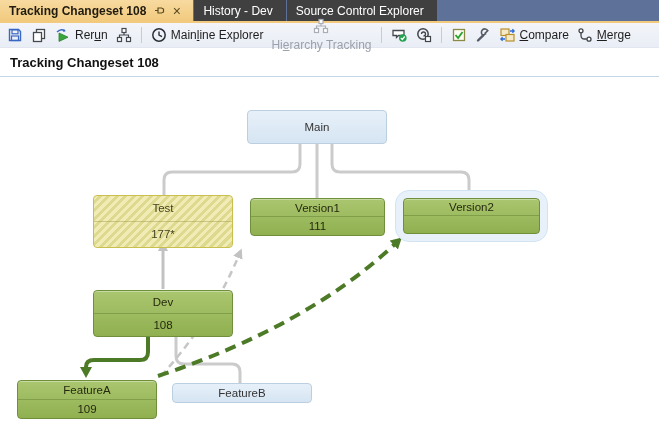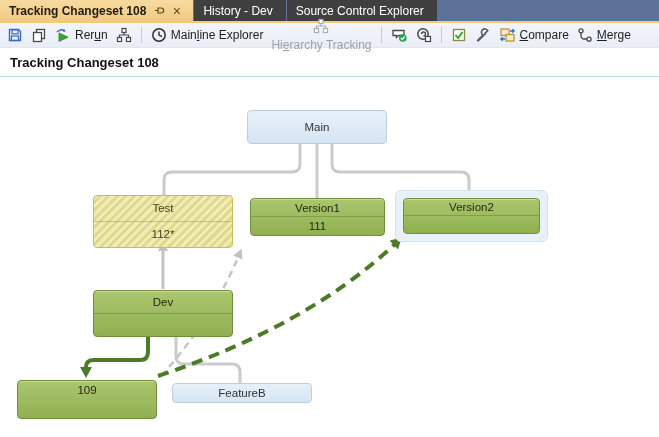--- a/index.html
+++ b/index.html
@@ -43,21 +43,21 @@
   .node.green { background:linear-gradient(#aac66f,#90b050); border:1px solid #6f8f3b;
                 box-shadow:inset 0 1px 0 rgba(255,255,255,.35); }
   .node.green .n-name { border-bottom:1px solid rgba(105,135,55,.55); }
 
   .node.blue { background:linear-gradient(#e6f0f9,#d6e5f3); border:1px solid #bccfe1; color:#333; }
 
   .node.hatched { background:repeating-linear-gradient(135deg,#f1ecb6 0px,#f1ecb6 3px,#ddda90 3px,#ddda90 6px);
                   border:1px solid #c8bf4e; color:#45431d; }
   .node.hatched .n-name { border-bottom:1px solid rgba(160,150,70,.45); }
 
-  .halo { position:absolute; background:#e8f1fa; border:1px solid #d2e4f4; border-radius:6px; }
+  .halo { position:absolute; background:#e8f1fa; border:1px solid #d2e4f4; border-radius:14px; }
   .halo .node { position:absolute; left:7px; top:7px; }
 </style>
 </head>
 <body>
 
 <div class="app">
 
   <div class="tabbar">
     <div class="tab active">
       <span class="tab-label">Tracking Changeset 108</span>
@@ -200,39 +200,41 @@
 
       <path d="M158,299 Q308,249 396,166" fill="none" stroke="#4c7a26" stroke-width="4" stroke-dasharray="11 7" marker-end="url(#mGreen)"></path>
     </svg>
 
     <div class="node blue one" style="left:247px; top:33px; width:140px; height:34px;">
       <div class="n-name">Main</div>
     </div>
 
     <div class="node hatched two" style="left:93px; top:118px; width:140px; height:53px;">
       <div class="n-name">Test</div>
-      <div class="n-num">112*</div>
+      <div class="n-num">177*</div>
     </div>
 
     <div class="node green two" style="left:250px; top:121px; width:135px; height:38px;text-align:center;">
       <div class="n-name">Version1</div>
       <div class="n-num">111</div>
     </div>
 
     <div class="halo" style="left:395px; top:113px; width:153px; height:52px;">
       <div class="node green two" style="width:137px; height:36px;">
         <div class="n-name">Version2</div>
       </div>
     </div>
 
     <div class="node green two" style="left:93px; top:213px; width:140px; height:47px;">
       <div class="n-name">Dev</div>
+      <div class="n-num">108</div>
     </div>
 
     <div class="node green two" style="left:17px; top:303px; width:140px; height:39px;">
+      <div class="n-name">FeatureA</div>
       <div class="n-num">109</div>
     </div>
 
     <div class="node blue one" style="left:172px; top:306px; width:140px; height:20px;">
       <div class="n-name">FeatureB</div>
     </div>
 
   </div>
 </div>
 

